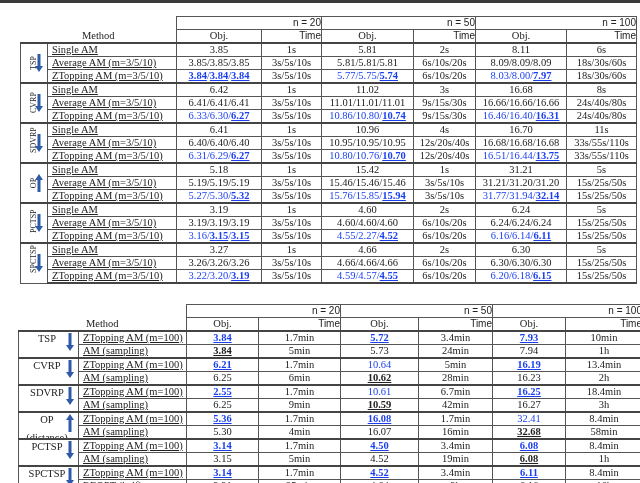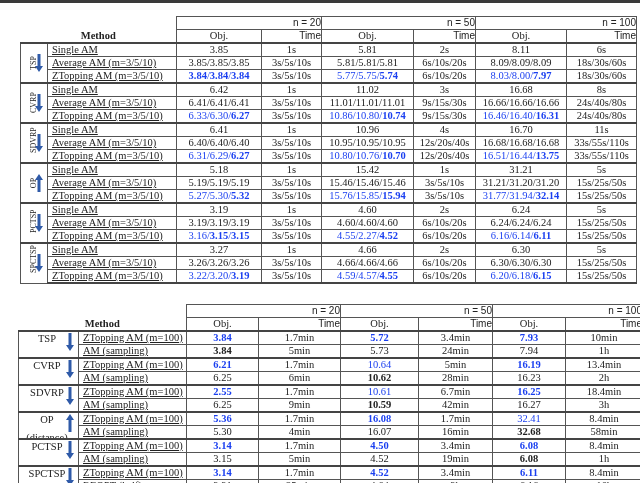--- a/index.html
+++ b/index.html
@@ -6,32 +6,32 @@
   body { width: 640px; height: 483px; position: relative; overflow: hidden;
          font-family: "Liberation Serif", serif; color: #222; }
   .topbar { position: absolute; left: 0; top: 0; width: 640px; height: 3px; background: #3a3a3a; }
   table { border-collapse: collapse; position: absolute; table-layout: fixed; }
   td { padding: 0; text-align: center; white-space: nowrap; overflow: hidden;
        font-size: 10.5px; line-height: 12px; height: 12px; }
   .g td.b, .g td.hb { border: 1px solid #555; }
   .hsans { font-family: "Liberation Sans", sans-serif; font-size: 10px; text-align: right; }
   td.method { text-align: left; padding-left: 4px; text-decoration: underline; }
   .blue { color: #1a3ff0; }
-  .bold { font-weight: bold; }
+  .bold { font-weight: bold; text-decoration: underline; }
   .probcell { position: relative; border: 1px solid #555; border-right: 1px solid #555; }
   .prob-rot { position: absolute; left: 3px; top: 50%; transform: translateY(-50%) rotate(-90deg);
               transform-origin: center; font-size: 8px; width: 20px; text-align: center; }
   .arrow { position: absolute; right: 4px; top: 50%; transform: translateY(-50%);
            width: 8px; height: 18px; }
   .prob2 { position: relative; border: 1px solid #555; vertical-align: top; }
   .prob2 .lbl { position: absolute; left: 0; width: 56px; text-align: center; font-size: 10.5px; line-height: 12px; }
   .prob2 .arrow2 { position: absolute; right: 4px; top: 1px; width: 8px; height: 18px; }
   .thick-top td { border-top: 2px solid #444 !important; }
   .thick-bottom td { border-bottom: 2px solid #444 !important; }
-  .nob { border: none !important; font-weight: bold; }
+  .nob { border: none !important; }
 </style>
 </head>
 <body>
 
 <div class="topbar"></div>
 
 <table id="t1" class="g" style="left:20px; top:16px; width:601px;">
   <colgroup>
     <col style="width:27px">
       <col style="width:129px">

